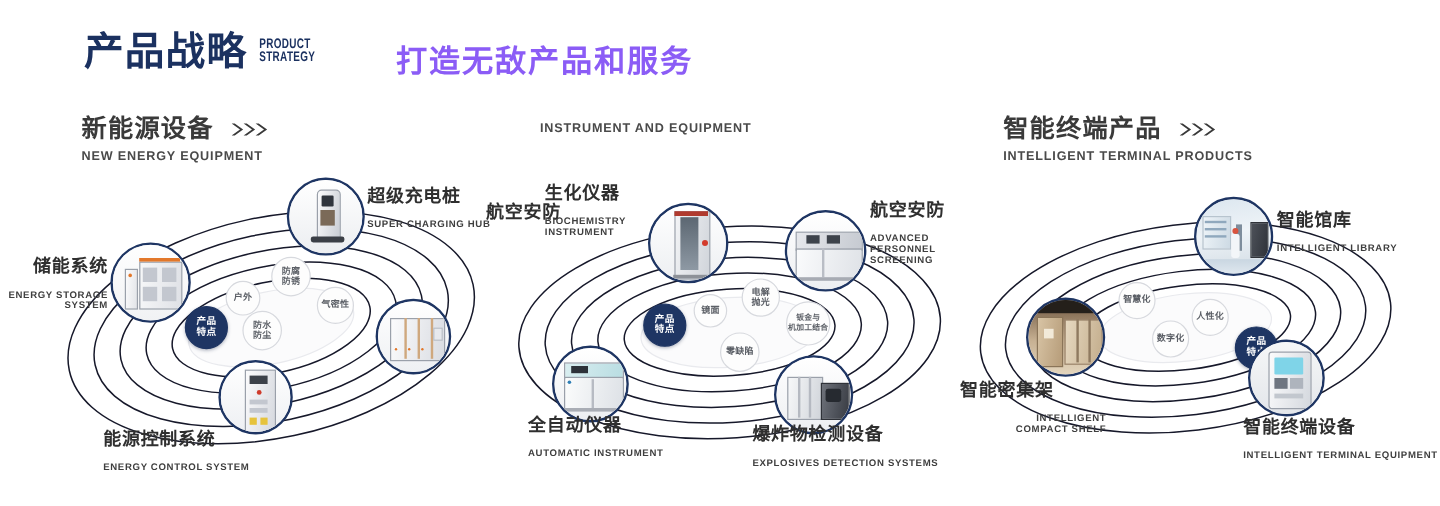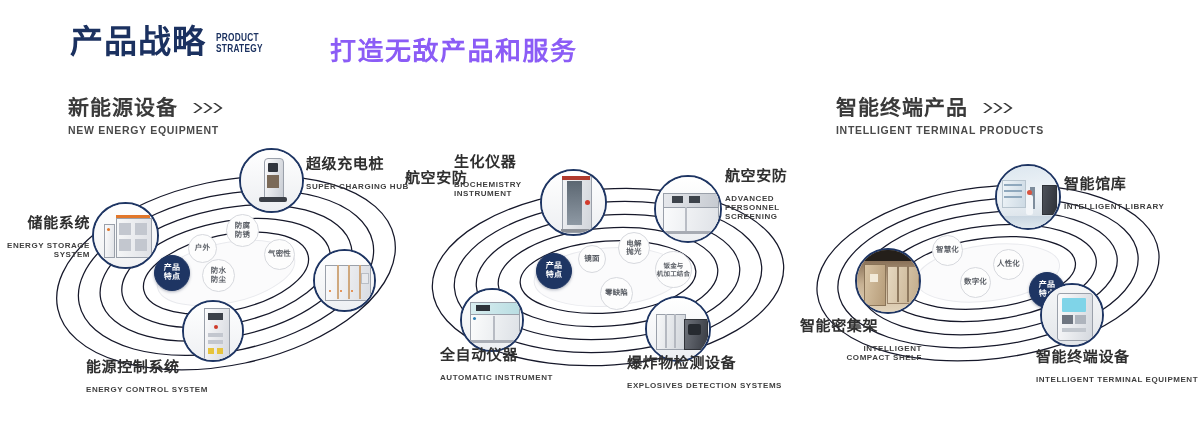--- a/index.html
+++ b/index.html
@@ -11,21 +11,21 @@
     overflow:hidden;
     position:relative;
     color:#2b2b2b;
   }
   #stage{position:absolute;left:0;top:0;width:1200px;height:422px;}
 
   
   .hdr{position:absolute;left:70px;top:26px;display:flex;align-items:flex-end;gap:10px;}
   .hdr-cn{
     font-size:33px;font-weight:bold;color:#1b3160;letter-spacing:1px;
-    line-height:1;font-family:Liberation Serif, serif;
+    line-height:1;font-family:Liberation Sans, sans-serif;
   }
   .hdr-en{
     color:#1b3160;font-weight:bold;line-height:0.95;font-size:11.5px;
     letter-spacing:0.4px;transform:scaleX(0.72);transform-origin:left bottom;
     padding-bottom:5px;white-space:nowrap;
   }
   .hdr-sub{
     position:absolute;left:330px;top:38px;
     font-size:26px;font-weight:bold;color:#8b5cf6;letter-spacing:1.5px;line-height:1;
   }
@@ -110,20 +110,21 @@
           <polygon points="10,1 17,6 10,11 12.6,11 19.6,6 12.6,1"></polygon>
           <polygon points="20,1 27,6 20,11 22.6,11 29.6,6 22.6,1"></polygon>
         </g>
           </svg>
       </span>
     </div>
     <div class="s-en">NEW ENERGY EQUIPMENT</div>
   </div>
 
   <div class="sect" id="sect2">
+    <div class="s-en">INSTRUMENT AND EQUIPMENT</div>
   </div>
 
   <div class="sect" id="sect3">
     <div class="s-cn">
       <span>智能终端产品</span>
       <span class="chev">
         <svg width="34" height="12" viewBox="0 0 34 12">
             <g fill="#3a3a3a">
           <polygon points="0,1 7,6 0,11 2.6,11 9.6,6 2.6,1"></polygon>
           <polygon points="10,1 17,6 10,11 12.6,11 19.6,6 12.6,1"></polygon>

